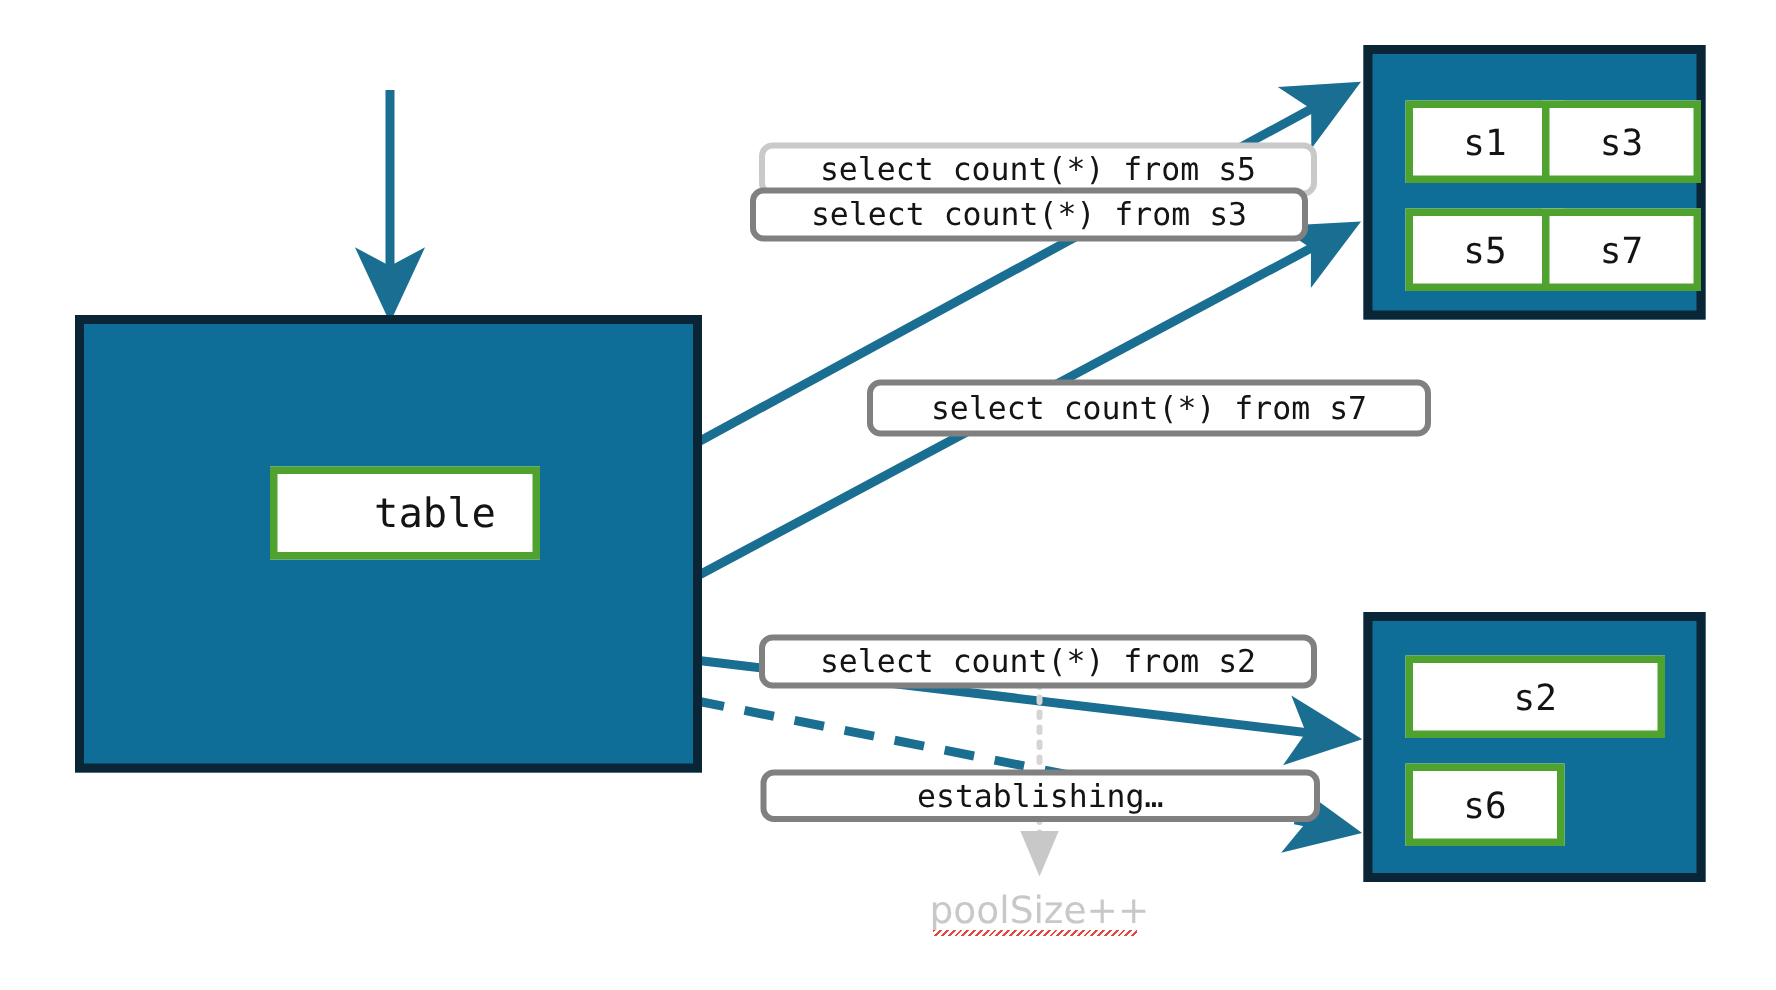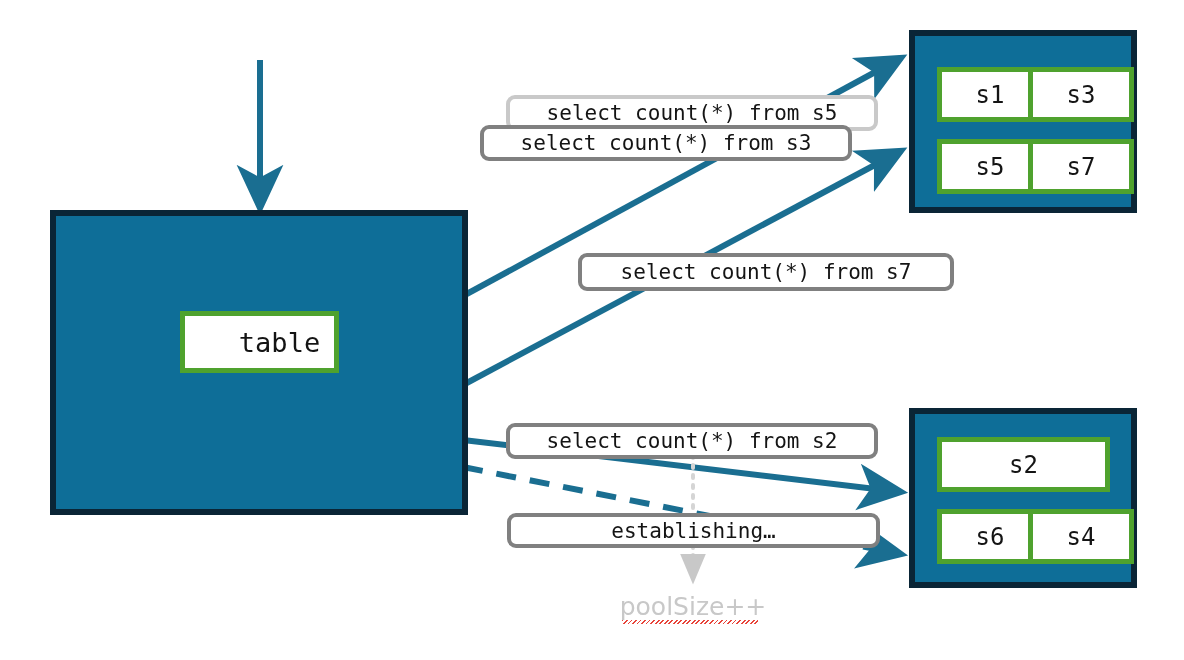--- a/index.html
+++ b/index.html
@@ -44,21 +44,21 @@
     position: absolute;
     background: #ffffff;
     border: 5px solid #4FA22E;
     box-sizing: border-box;
     display: flex;
     align-items: center;
     justify-content: center;
     color: #141414;
     font-family: "DejaVu Sans Mono", monospace;
   }
-  #node-table { left: 180px; top: 311px; width: 159px; height: 62px; font-size: 27px; padding-left: 40px; }
+  #node-table { left: 180px; top: 311px; width: 180px; height: 62px; font-size: 27px; padding-left: 40px; }
 
   .node-sm { width: 106px; height: 55px; font-size: 24px; }
   #node-s1 { left: 937px; top: 67px; }
   #node-s3 { left: 1028px; top: 67px; }
   #node-s5 { left: 937px; top: 139px; text-align: center; }
   #node-s7 { left: 1028px; top: 139px; }
 
   #node-s2 { left: 937px; top: 437px; width: 173px; height: 55px; font-size: 24px; }
   #node-s6 { left: 937px; top: 509px; }
   #node-s4 { left: 1028px; top: 509px; }
@@ -76,21 +76,21 @@
     font-family: "DejaVu Sans Mono", monospace;
     font-size: 21px;
     color: #141414;
     white-space: nowrap;
     letter-spacing: 0px;
   }
   .label-box.faded { border-color: #C9C9C9; }
 
   #lbl-table { left: 50px;  top: 111px; width: 418px; height: 43px; }
   #lbl-s5    { left: 506px; top: 95px;  width: 372px; height: 36px; z-index: 3; }
-  #lbl-s3    { left: 480px; top: 125px; width: 372px; height: 36px; z-index: 4; }
+  #lbl-s3    { left: 500px; top: 125px; width: 372px; height: 36px; z-index: 4; }
   #lbl-s7    { left: 578px; top: 253px; width: 376px; height: 38px; z-index: 4; }
   #lbl-s2    { left: 506px; top: 423px; width: 372px; height: 36px; z-index: 4; }
   #lbl-est   { left: 507px; top: 513px; width: 373px; height: 35px; z-index: 4; }
 
   
   #poolsize {
     position: absolute;
     left: 590px;
     top: 592px;
     width: 206px;
@@ -150,21 +150,20 @@
 
   <div class="node" id="node-table">table</div>
 
   <div class="node node-sm" id="node-s1">s1</div>
   <div class="node node-sm" id="node-s3">s3</div>
   <div class="node node-sm" id="node-s5">s5</div>
   <div class="node node-sm" id="node-s7">s7</div>
 
   <div class="node" id="node-s2">s2</div>
   <div class="node node-sm" id="node-s6">s6</div>
-  <div class="node node-sm" id="node-s4">s4</div>
 
 
   <div class="label-box faded" id="lbl-s5">select count(*) from s5</div>
 
   <div class="label-box" id="lbl-s3">select count(*) from s3</div>
 
   <div class="label-box" id="lbl-s7">select count(*) from s7</div>
 
   <div class="label-box" id="lbl-s2">select count(*) from s2</div>
 

